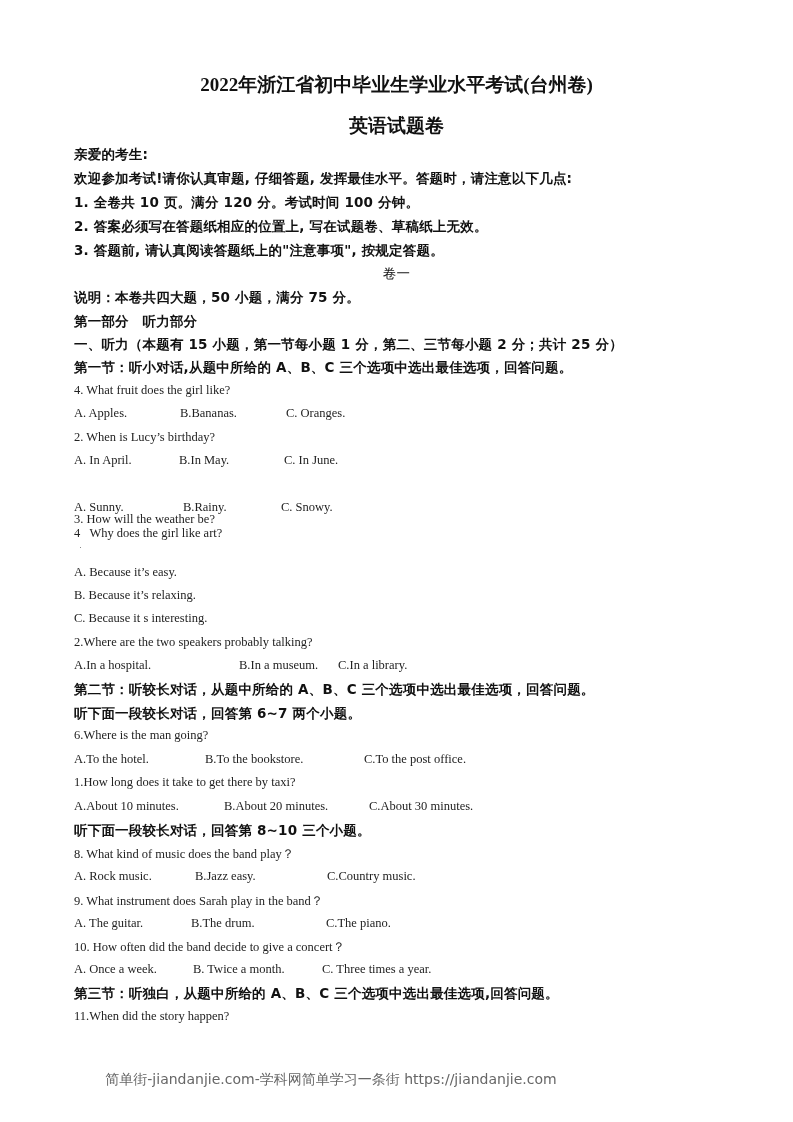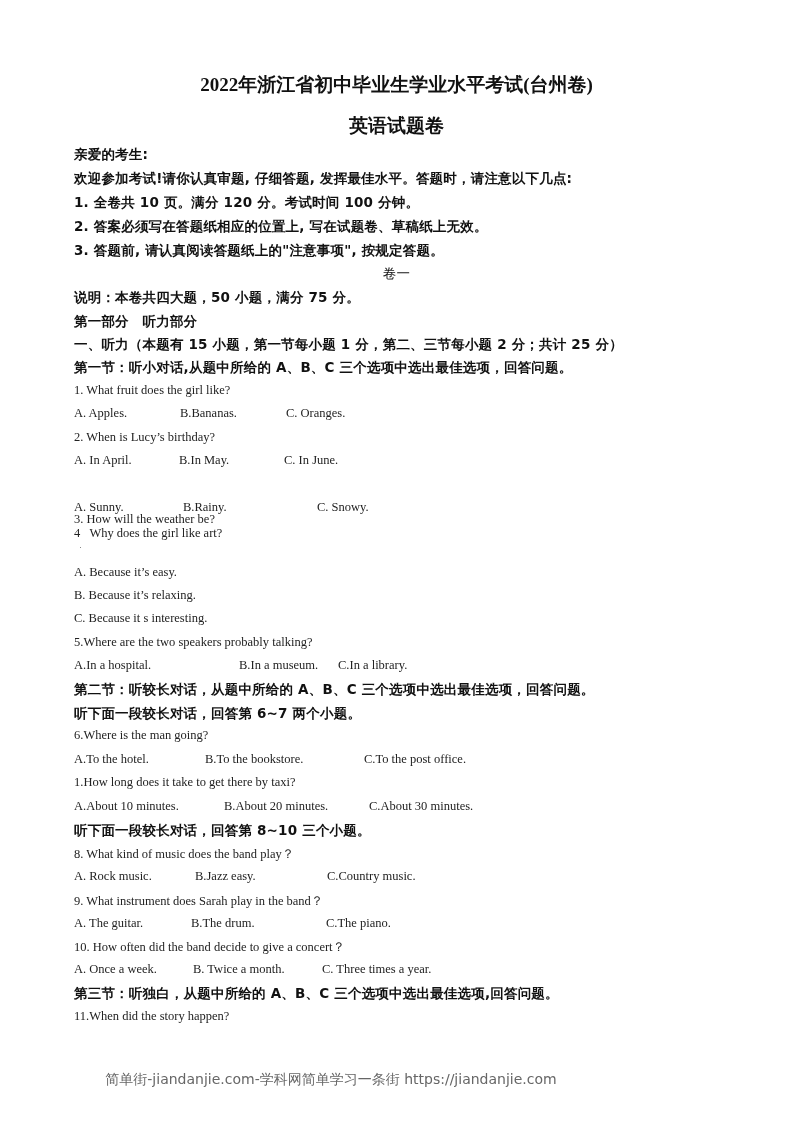--- a/index.html
+++ b/index.html
@@ -27,42 +27,42 @@
   <div class="line cn" style="top:194px;">1. 全卷共 10 页。满分 120 分。考试时间 100 分钟。</div>
   <div class="line cn" style="top:218px;">2. 答案必须写在答题纸相应的位置上, 写在试题卷、草稿纸上无效。</div>
   <div class="line cn" style="top:242px;">3. 答题前, 请认真阅读答题纸上的"注意事项", 按规定答题。</div>
 
   <div class="title cn" style="top:265px;font-weight:normal;">卷一</div>
   <div class="line cn" style="top:289px;">说明：本卷共四大题，50 小题，满分 75 分。</div>
   <div class="line cn" style="top:313px;">第一部分　听力部分</div>
   <div class="line cn" style="top:336px;">一、听力（本题有 15 小题，第一节每小题 1 分，第二、三节每小题 2 分；共计 25 分）</div>
   <div class="line cn" style="top:359px;">第一节：听小对话,从题中所给的 A、B、C 三个选项中选出最佳选项，回答问题。</div>
 
-  <div class="line en" style="top:383px;">1. What fruit does the girl like?</div>
+  <div class="line en" style="top:383px;">4. What fruit does the girl like?</div>
   <div class="opt" style="left:74px;top:406px;">A. Apples.</div>
   <div class="opt" style="left:180px;top:406px;">B.Bananas.</div>
   <div class="opt" style="left:286px;top:406px;">C. Oranges.</div>
 
   <div class="line en" style="top:430px;">2. When is Lucy’s birthday?</div>
   <div class="opt" style="left:74px;top:453px;">A. In April.</div>
   <div class="opt" style="left:179px;top:453px;">B.In May.</div>
   <div class="opt" style="left:284px;top:453px;">C. In June.</div>
 
   <div class="line en" style="top:500px;margin-top:12px;">3. How will the weather be?</div>
   <div class="opt" style="left:74px;top:500px;">A. Sunny.</div>
   <div class="opt" style="left:183px;top:500px;">B.Rainy.</div>
-  <div class="opt" style="left:281px;top:500px;margin-left:36px;">C. Snowy.</div>
+  <div class="opt" style="left:281px;top:500px;">C. Snowy.</div>
 
   <div class="line en" style="top:526px;white-space:pre;">4   Why does the girl like art?</div>
   <div class="dot"></div>
   <div class="line en" style="top:565px;">A. Because it’s easy.</div>
   <div class="line en" style="top:588px;">B. Because it’s relaxing.</div>
   <div class="line en" style="top:611px;">C. Because it s interesting.</div>
 
-  <div class="line en" style="top:635px;">5.Where are the two speakers probably talking?</div>
+  <div class="line en" style="top:635px;">2.Where are the two speakers probably talking?</div>
   <div class="opt" style="left:74px;top:658px;">A.In a hospital.</div>
   <div class="opt" style="left:207px;top:658px;margin-left:32px;">B.In a museum.</div>
   <div class="opt" style="left:338px;top:658px;">C.In a library.</div>
 
   <div class="line cn" style="top:681px;">第二节：听较长对话，从题中所给的 A、B、C 三个选项中选出最佳选项，回答问题。</div>
   <div class="line cn" style="top:705px;">听下面一段较长对话，回答第 6~7 两个小题。</div>
 
   <div class="line en" style="top:728px;">6.Where is the man going?</div>
   <div class="opt" style="left:74px;top:752px;">A.To the hotel.</div>
   <div class="opt" style="left:205px;top:752px;">B.To the bookstore.</div>

